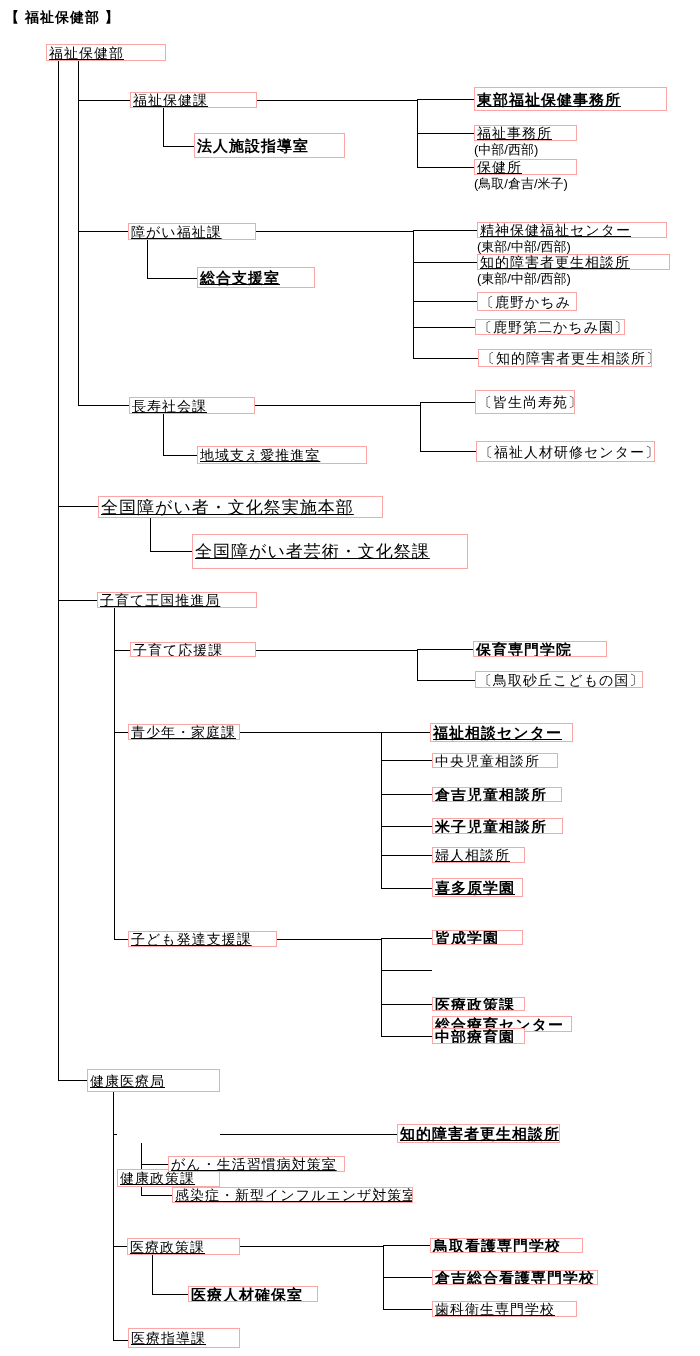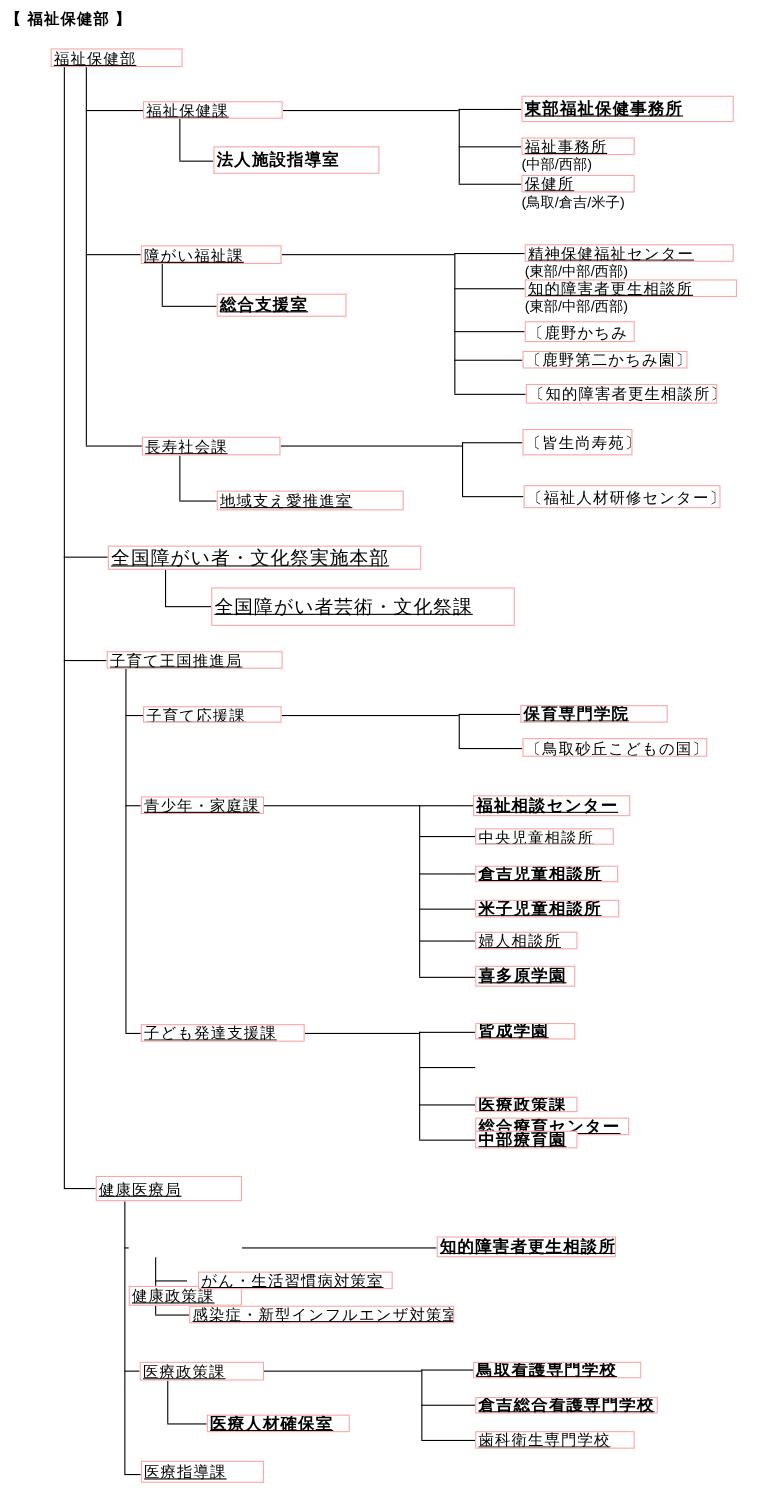--- a/index.html
+++ b/index.html
@@ -146,21 +146,21 @@
 
   <div class="box u" style="left:128px;top:931px;width:149px;height:16px">子ども発達支援課</div>
   <div class="box b u" style="left:432px;top:930px;width:91px;height:15px">皆成学園</div>
   <div class="box b u" style="left:432px;top:1016px;width:140px;height:16px">総合療育センター</div>
   <div class="box b u" style="left:432px;top:997px;width:93px;height:14px">医療政策課</div>
   <div class="box b u" style="left:432px;top:1028px;width:93px;height:16px">中部療育園</div>
 
   <div class="box u" style="left:87px;top:1069px;width:133px;height:23px">健康医療局</div>
   <div class="box u" style="left:117px;top:1169px;width:103px;height:18px">健康政策課</div>
   <div class="box b u" style="left:397px;top:1124px;width:163px;height:19px">知的障害者更生相談所</div>
-  <div class="box u" style="left:180px;top:1156px;width:177px;height:16px">がん・生活習慣病対策室</div>
+  <div class="box u" style="left:168px;top:1156px;width:177px;height:16px">がん・生活習慣病対策室</div>
   <div class="box u" style="left:172px;top:1187px;width:241px;height:16px">感染症・新型インフルエンザ対策室</div>
 
   <div class="box u" style="left:127px;top:1238px;width:113px;height:17px">医療政策課</div>
   <div class="box b u" style="left:430px;top:1238px;width:153px;height:15px">鳥取看護専門学校</div>
   <div class="box b u" style="left:432px;top:1270px;width:166px;height:15px">倉吉総合看護専門学校</div>
   <div class="box u" style="left:432px;top:1301px;width:145px;height:16px">歯科衛生専門学校</div>
   <div class="box b u" style="left:188px;top:1286px;width:130px;height:16px">医療人材確保室</div>
   <div class="box u" style="left:128px;top:1328px;width:112px;height:20px">医療指導課</div>
 
 </div>

